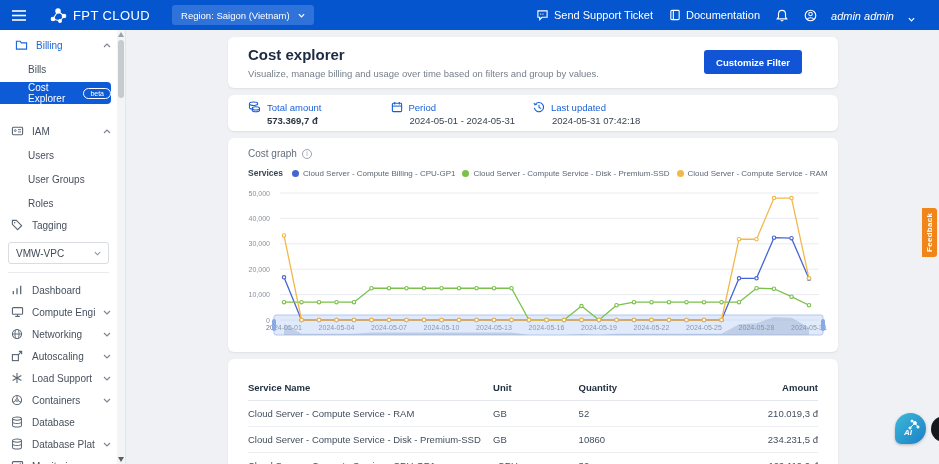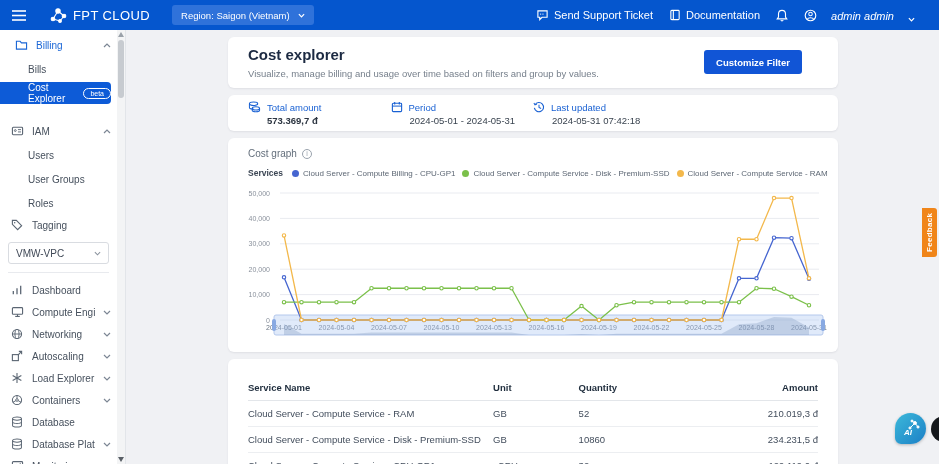--- a/index.html
+++ b/index.html
@@ -286,21 +286,21 @@
       <div class="side-item">
         <span class="ic">
             <svg width="12" height="12" viewBox="0 0 13 13">
               <g stroke="currentColor" stroke-width="1.2" fill="none">
                 <line x1="6.5" y1="1" x2="6.5" y2="12"></line>
                 <line x1="1.8" y1="3.8" x2="11.2" y2="9.2"></line>
                 <line x1="1.8" y1="9.2" x2="11.2" y2="3.8"></line>
               </g>
             </svg>
           </span>
-        <span class="lbl">Load Explorer</span>
+        <span class="lbl">Load Support</span>
         <span class="chev">
             <svg width="8" height="5" viewBox="0 0 8 5">
               <polyline points="1,1 4,4 7,1" fill="none" stroke="#7c8694" stroke-width="1.2"></polyline>
             </svg>
           </span>
       </div>
       <div class="side-item">
         <span class="ic">
             <svg width="12" height="12" viewBox="0 0 13 13">
               <circle cx="6.5" cy="6.5" r="5" fill="none" stroke="currentColor" stroke-width="1.1"></circle>

